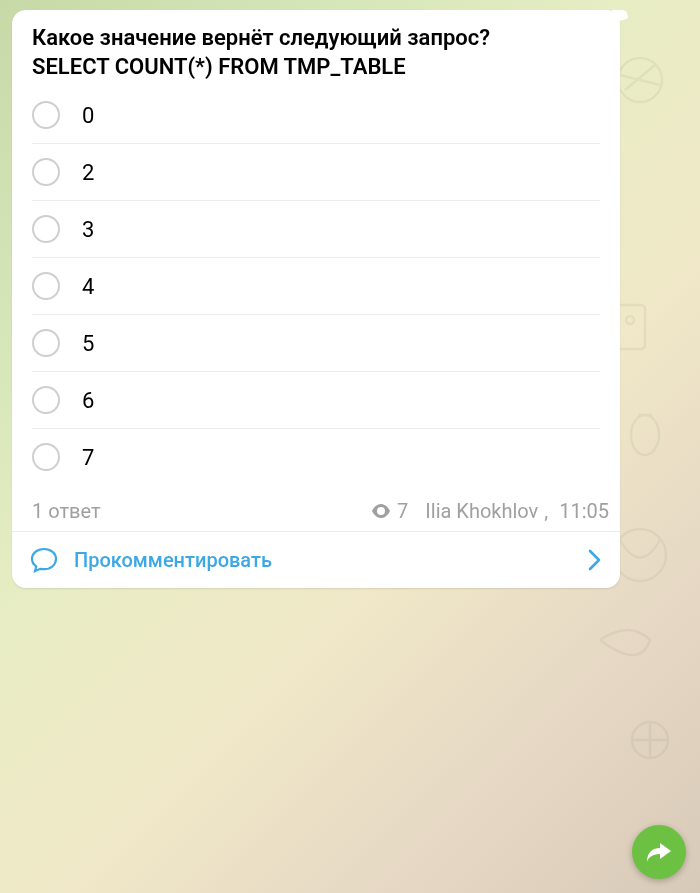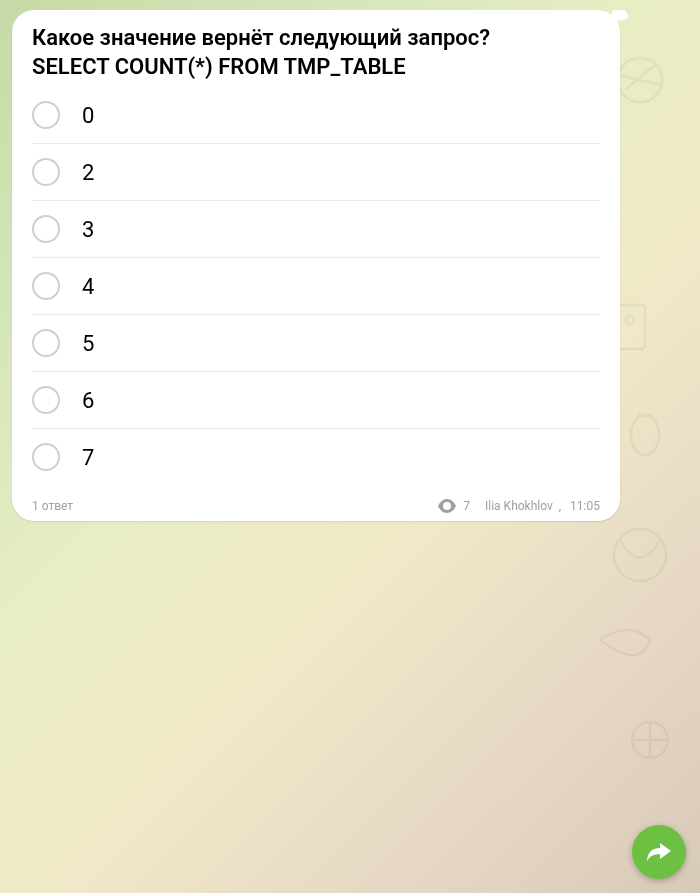--- a/index.html
+++ b/index.html
@@ -16,21 +16,21 @@
       inset: 0;
       opacity: 0.08;
       pointer-events: none;
     }
     .message-container {
       position: relative;
       padding: 10px 80px 10px 12px;
     }
     .message-bubble {
       background: #fff;
-      border-radius: 22px;
+      border-radius: 14px;
       box-shadow: 0 1px 2px rgba(0,0,0,0.1);
       position: relative;
       overflow: visible;
     }
     .bubble-tail {
       position: absolute;
       top: 0;
       right: -8px;
       width: 16px;
       height: 16px;
@@ -74,23 +74,23 @@
     }
     .option-label {
       font-size: 22px;
       color: #000;
       font-weight: 400;
     }
     .poll-footer {
       display: flex;
       justify-content: space-between;
       align-items: center;
-      padding: 10px 20px 8px 20px;
+      padding: 10px 11px 8px 20px;
       color: #a0a0a0;
-      font-size: 12px;
+      font-size: 20px;
     }
     .footer-right { display: flex; align-items: center; gap: 6px; }
     .eye-icon { display: inline-flex; align-items: center; }
     .comment-bar {
       display: flex;
       align-items: center;
       padding: 14px 18px;
       border-top: 1px solid #ececec;
       cursor: pointer;
     }
@@ -208,20 +208,33 @@
             </svg>
         </span>
         <span>7</span>
         <span>&nbsp;</span>
         <span>Ilia Khokhlov</span>
           <span>,&nbsp;</span>
         <span>11:05</span>
       </span>
     </div>
 
+    <div class="comment-bar">
+      <span class="comment-icon">
+        <svg width="28" height="28" viewBox="0 0 28 28">
+          <path d="M14 3 C7 3 2 7.5 2 13 c0 3 1.6 5.6 4.2 7.4 L5 25 l5.2-2.2 C11.4 23 12.7 23.2 14 23.2 c7 0 12-4.5 12-10.2 S21 3 14 3 Z" fill="none" stroke="#3da8e6" stroke-width="2.2"></path>
+        </svg>
+      </span>
+      <span class="comment-text">Прокомментировать</span>
+      <span class="chevron-right">
+        <svg width="14" height="22" viewBox="0 0 14 22">
+            <path d="M2 2 L11 11 L2 20" fill="none" stroke="#3da8e6" stroke-width="2.6" stroke-linecap="round" stroke-linejoin="round"></path>
+          </svg>
+      </span>
+    </div>
   </div>
 </div>
 
 <div class="share-fab">
   <svg width="26" height="24" viewBox="0 0 26 24">
     <path d="M14 3 L25 11 L14 19 L14 14 C6 14 2 18 1 22 C1 12 7 8 14 8 Z" fill="#fff"></path>
   </svg>
 </div>
 
 </body></html>

